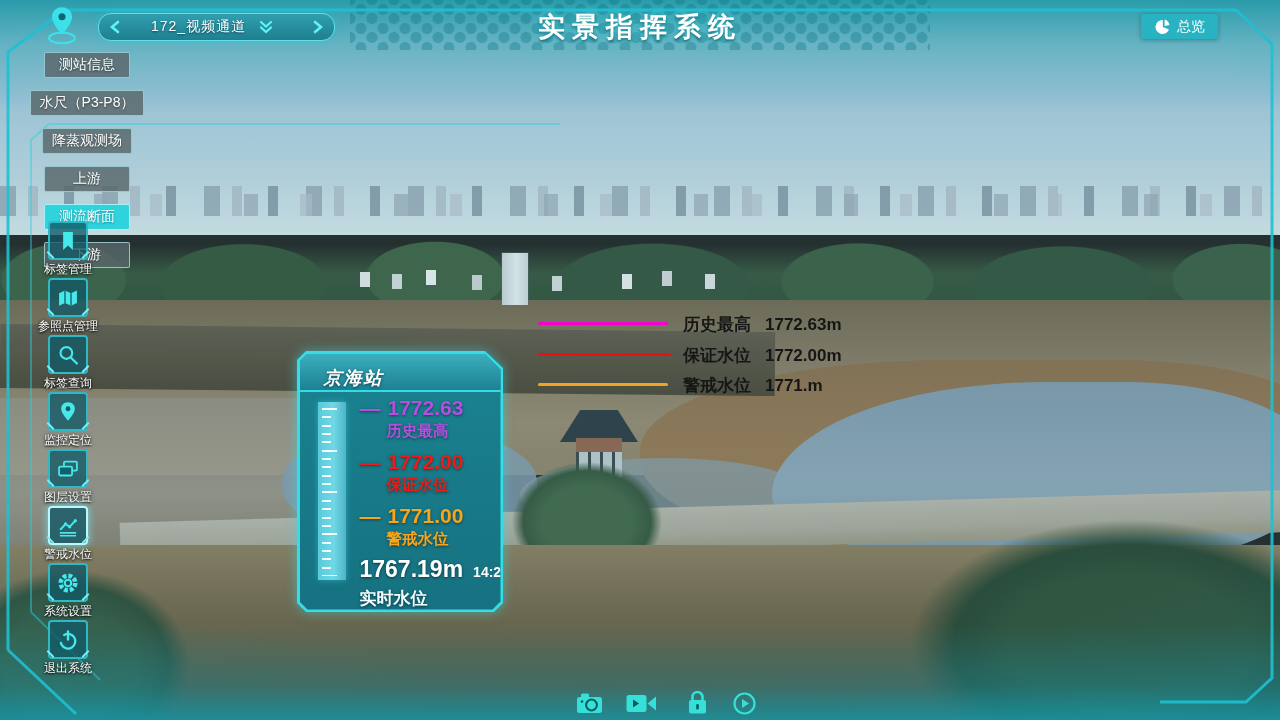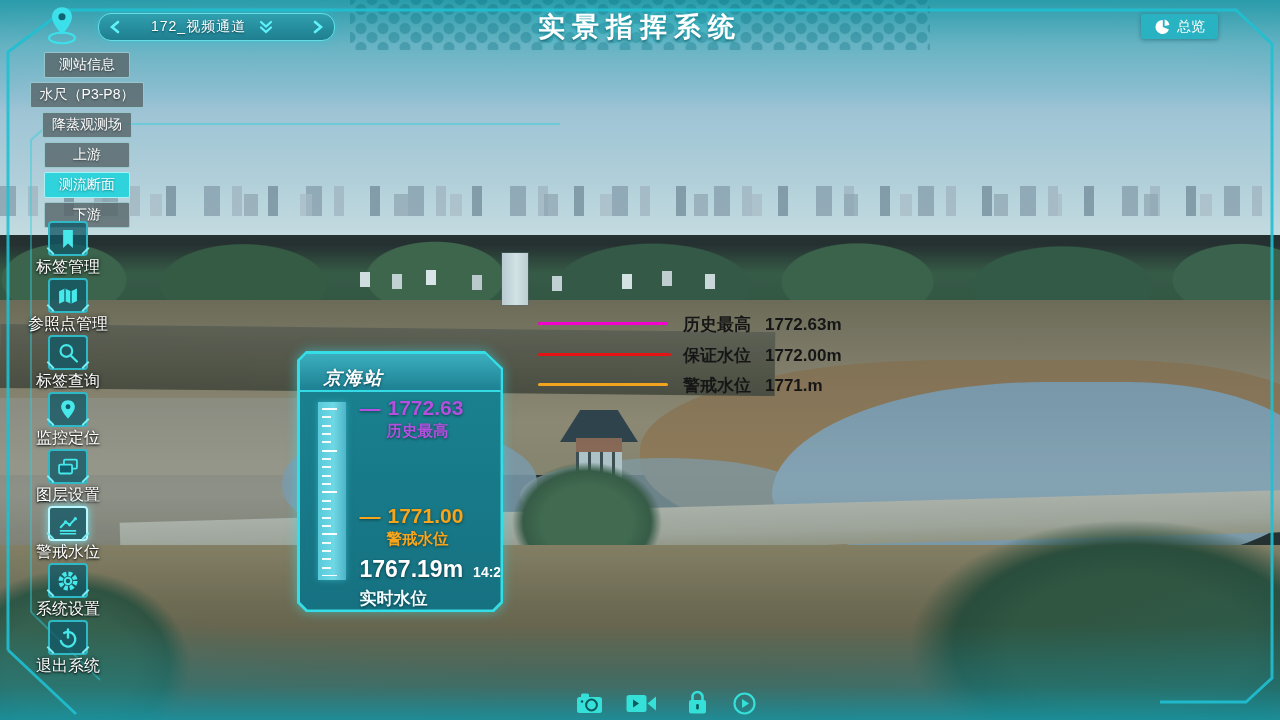--- a/index.html
+++ b/index.html
@@ -87,37 +87,37 @@
   .chan .arrow{width:20px;height:22px;display:flex;align-items:center;justify-content:center;cursor:pointer;}
   .chan-label{color:#fff;font-size:14px;padding:0 8px 0 22px;letter-spacing:1px;text-shadow:0 1px 2px rgba(0,40,50,.7);}
   .chan-gap{width:26px;}
   .title{left:0;right:0;top:9px;text-align:center;color:#fff;font-size:27px;font-weight:bold;
     letter-spacing:7px;text-shadow:0 0 12px #35d0dd,0 2px 3px rgba(0,60,70,.8);}
   .overview-btn{right:62px;top:14px;height:25px;display:flex;align-items:center;gap:7px;
     background:#29b3c2;border-radius:3px;padding:0 13px;color:#fff;font-size:14px;cursor:pointer;
     box-shadow:0 1px 4px rgba(0,50,60,.4);}
 
   
-  .nav{left:34px;top:52px;width:106px;display:flex;flex-direction:column;align-items:center;gap:4px;}
+  .nav{left:34px;top:52px;width:106px;display:flex;flex-direction:column;align-items:center;gap:12px;}
   .nav-btn{min-width:86px;box-sizing:border-box;padding:3px 9px;text-align:center;font-size:14px;color:#fff;
     background:rgba(88,102,106,.82);border:1px solid rgba(170,225,230,.75);border-radius:2px;
     cursor:pointer;white-space:nowrap;text-shadow:0 1px 2px rgba(0,0,0,.5);}
   .nav-btn.active{background:#2fd3dc;border-color:#a5f2f7;text-shadow:0 1px 2px rgba(0,60,70,.5);}
 
   
   .tools{left:40px;top:221px;width:56px;display:flex;flex-direction:column;}
   .tool{height:57px;display:flex;flex-direction:column;align-items:center;}
   .tool-ico{width:40px;height:40px;box-sizing:border-box;border:2px solid #2fb9c6;border-radius:4px;
     background:rgba(18,88,102,.78);display:flex;align-items:center;justify-content:center;cursor:pointer;
     position:relative;}
   .tool-ico::before,.tool-ico::after{content:"";position:absolute;width:9px;height:2px;background:#7aeef4;}
   .tool-ico::before{left:-4px;bottom:2px;transform:rotate(45deg);}
   .tool-ico::after{right:-4px;bottom:2px;transform:rotate(-45deg);}
   .tool.active .tool-ico{border-color:#b9f8ff;box-shadow:0 0 9px rgba(120,240,250,.8);}
-  .tool-label{margin-top:1px;font-size:16px;color:#fff;text-shadow:0 1px 2px #000,0 0 4px rgba(0,0,0,.7);white-space:nowrap;}
+  .tool-label{margin-top:1px;font-size:12px;color:#fff;text-shadow:0 1px 2px #000,0 0 4px rgba(0,0,0,.7);white-space:nowrap;}
 
   
   .panel-wrap{left:297px;top:351px;width:206px;height:261px;
     filter:drop-shadow(0 0 6px rgba(53,221,230,.55));}
   .panel-border{position:absolute;inset:0;background:#35dde6;
     clip-path:polygon(0 9px,9px 0,188px 0,100% 17px,100% calc(100% - 9px),calc(100% - 9px) 100%,9px 100%,0 calc(100% - 9px));}
   .panel-inner{position:absolute;inset:2.5px;background:linear-gradient(180deg,rgba(16,96,112,.72),rgba(10,72,90,.72));
     clip-path:polygon(0 8px,8px 0,185px 0,100% 16px,100% calc(100% - 8px),calc(100% - 8px) 100%,8px 100%,0 calc(100% - 8px));}
   .panel-head{position:absolute;top:0;left:0;right:0;height:36px;
     background:linear-gradient(180deg,rgba(62,180,195,.9),rgba(30,128,148,.85));
@@ -334,20 +334,26 @@
         <div class="ticks-l"></div>
       </div>
 
       <div class="lvl-row" style="top:42px">
         <div class="lvl-val" style="color: rgb(180, 79, 224);">
           <span class="lvl-dash">—</span><span>1772.63</span>
         </div>
         <div class="lvl-lab" style="color: rgb(180, 79, 224);">历史最高</div>
       </div>
 
+      <div class="lvl-row" style="top:96px">
+        <div class="lvl-val" style="color: rgb(237, 28, 22);">
+          <span class="lvl-dash">—</span><span>1772.00</span>
+        </div>
+        <div class="lvl-lab" style="color: rgb(237, 28, 22);">保证水位</div>
+      </div>
 
       <div class="lvl-row" style="top:150px">
         <div class="lvl-val" style="color: rgb(247, 165, 27);">
           <span class="lvl-dash">—</span><span>1771.00</span>
         </div>
         <div class="lvl-lab" style="color: rgb(247, 165, 27);">警戒水位</div>
       </div>
 
       <div class="rt-row">
         <span class="rt-val">1767.19m</span><span class="rt-time">14:20</span>

